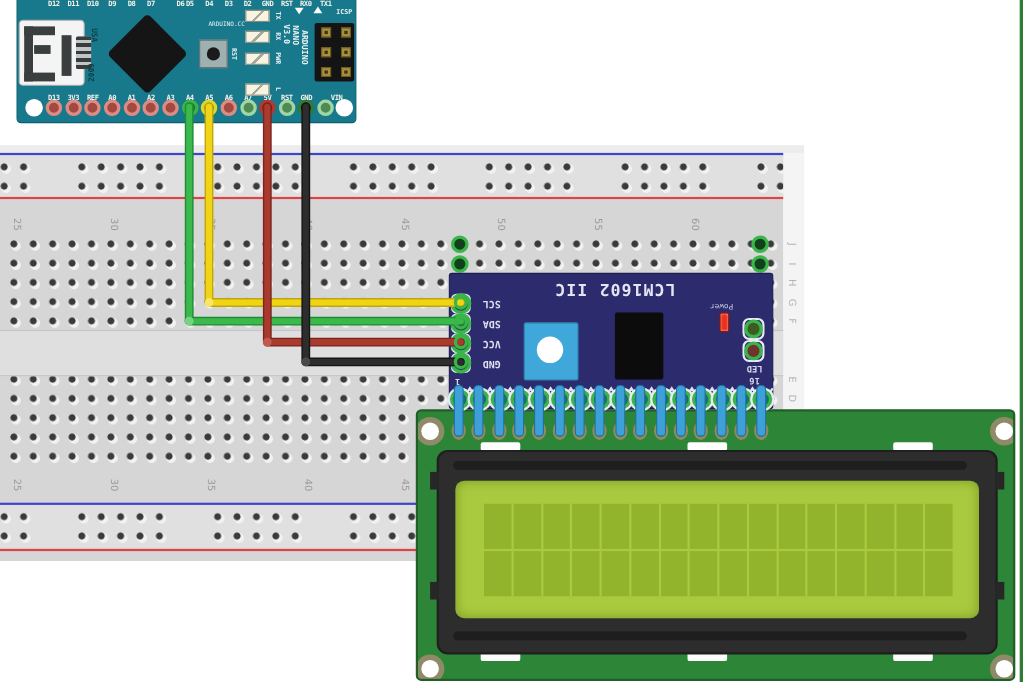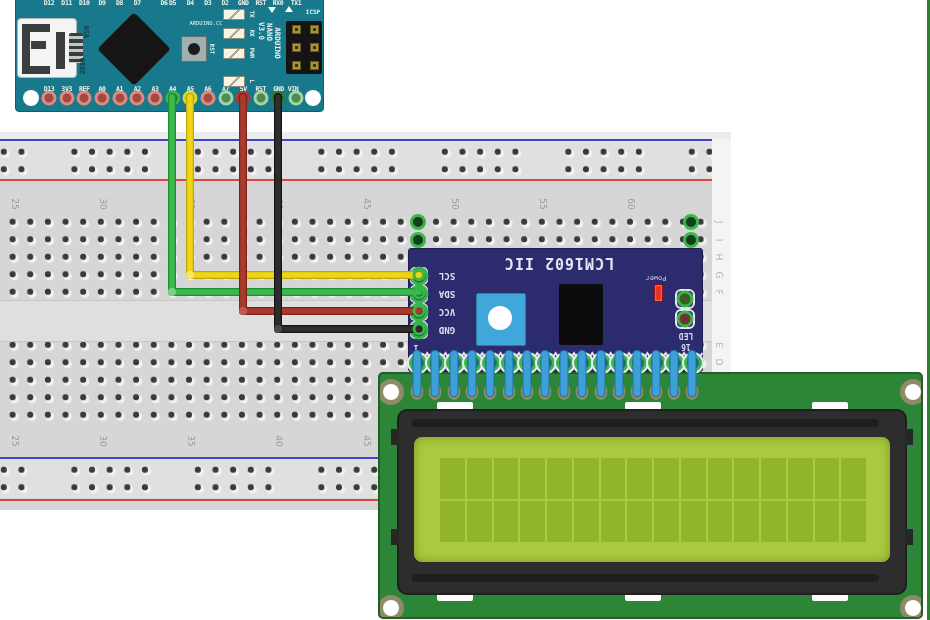--- a/index.html
+++ b/index.html
@@ -386,21 +386,21 @@
         <div class="pin-label" style="left: 191.85px; top: 100px;">A6</div>
         <div class="pad" style="left: 209.5px; top: 109px; border-color: rgb(159, 214, 164); background: rgb(78, 138, 82);"></div>
         <div class="pin-label" style="left: 209.5px; top: 100px;">A7</div>
         <div class="pad" style="left: 227.15px; top: 109px; border-color: rgb(176, 58, 48); background: rgb(110, 31, 26);"></div>
         <div class="pin-label" style="left: 227.15px; top: 100px;">5V</div>
         <div class="pad" style="left: 244.8px; top: 109px; border-color: rgb(159, 214, 164); background: rgb(78, 138, 82);"></div>
         <div class="pin-label" style="left: 244.8px; top: 100px;">RST</div>
         <div class="pad" style="left: 262.45px; top: 109px; border-color: rgb(47, 122, 53); background: rgb(18, 18, 18);"></div>
         <div class="pin-label" style="left: 262.45px; top: 100px;">GND</div>
         <div class="pad" style="left: 280.1px; top: 109px; border-color: rgb(159, 214, 164); background: rgb(78, 138, 82);"></div>
-        <div class="pin-label" style="left: 277px; top: 100px;">VIN</div>
+        <div class="pin-label" style="left: 290px; top: 100px;">VIN</div>
         <div class="led-rect" style="top: 20px;"></div>
         <div class="led-label rot90" style="left: 236px; top: 25px; position: absolute;">TX</div>
         <div class="led-rect" style="top: 39px;"></div>
         <div class="led-label rot90" style="left: 236px; top: 44px; position: absolute;">RX</div>
         <div class="led-rect" style="top: 59px;"></div>
         <div class="led-label rot90" style="left: 236px; top: 64px; position: absolute;">PWR</div>
         <div class="led-rect" style="top: 87px;"></div>
         <div class="led-label rot90" style="left: 236px; top: 92px; position: absolute;">L</div>
       </div>
   </div>

